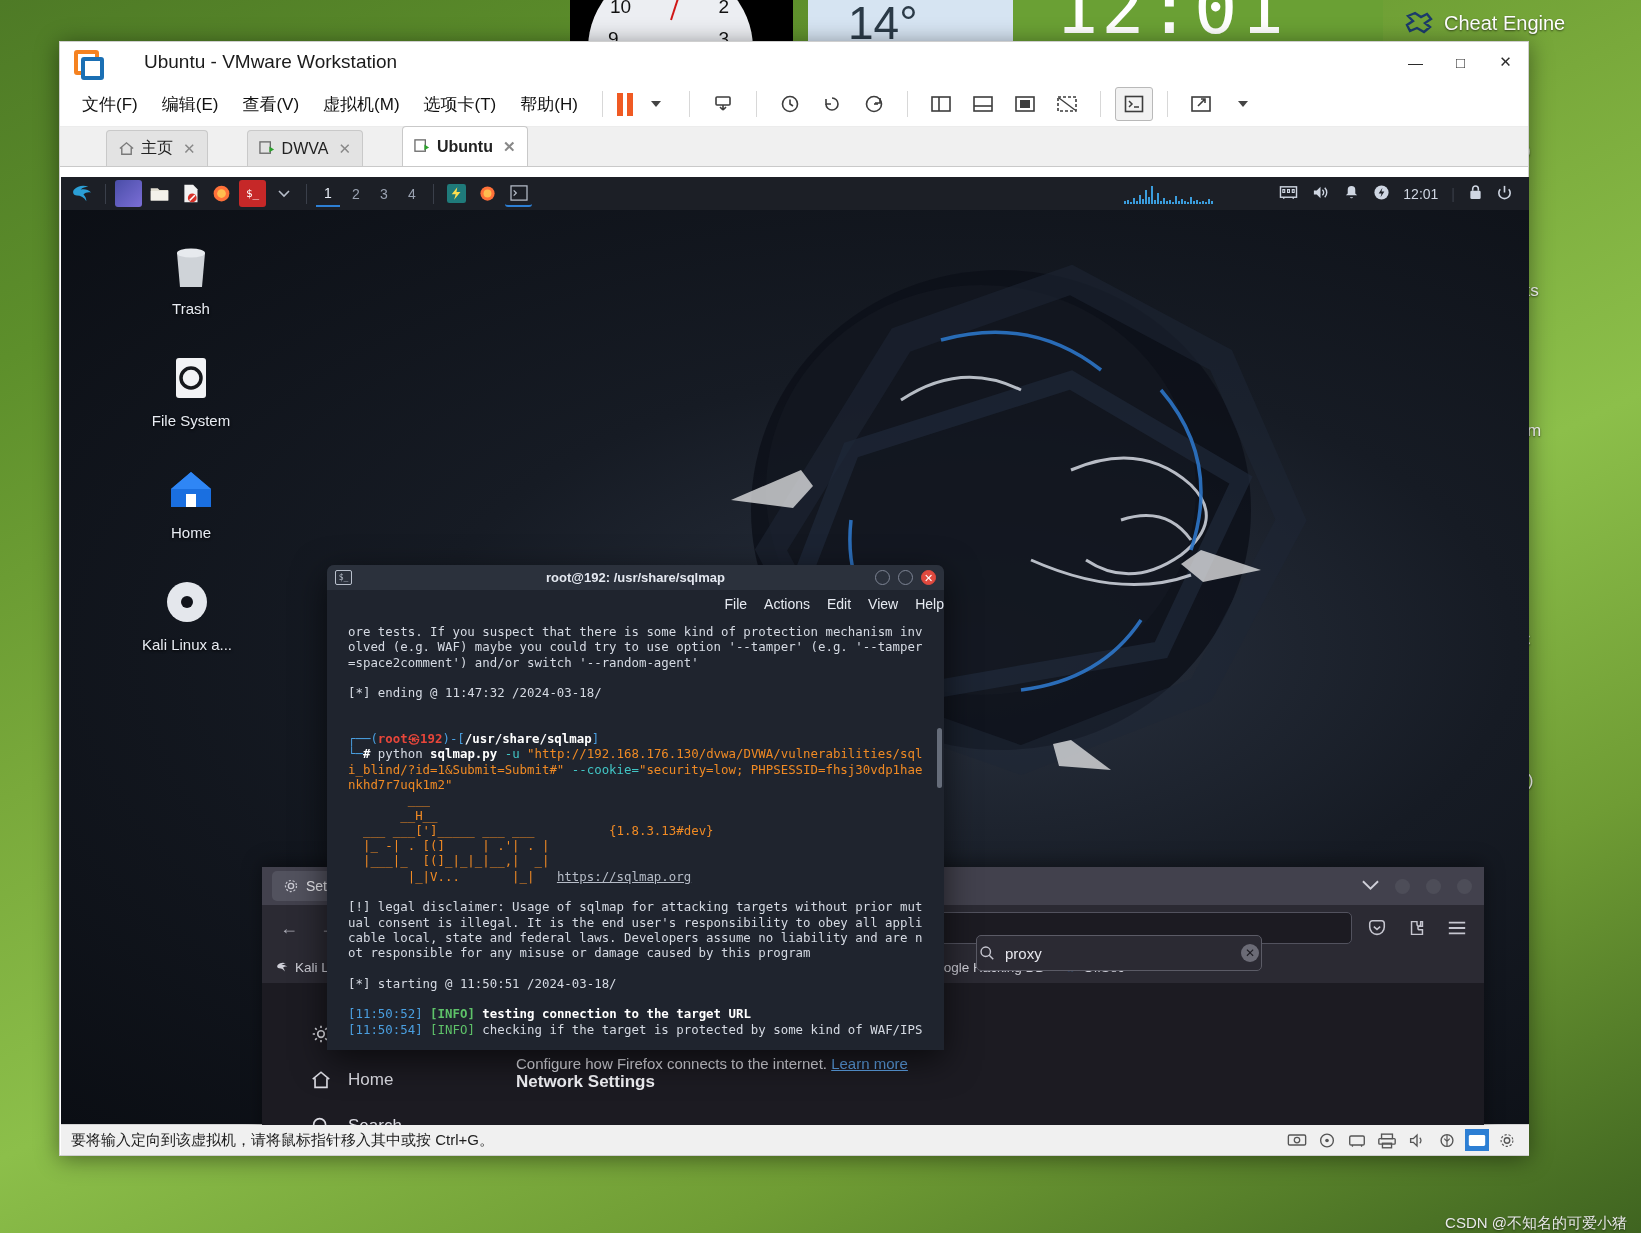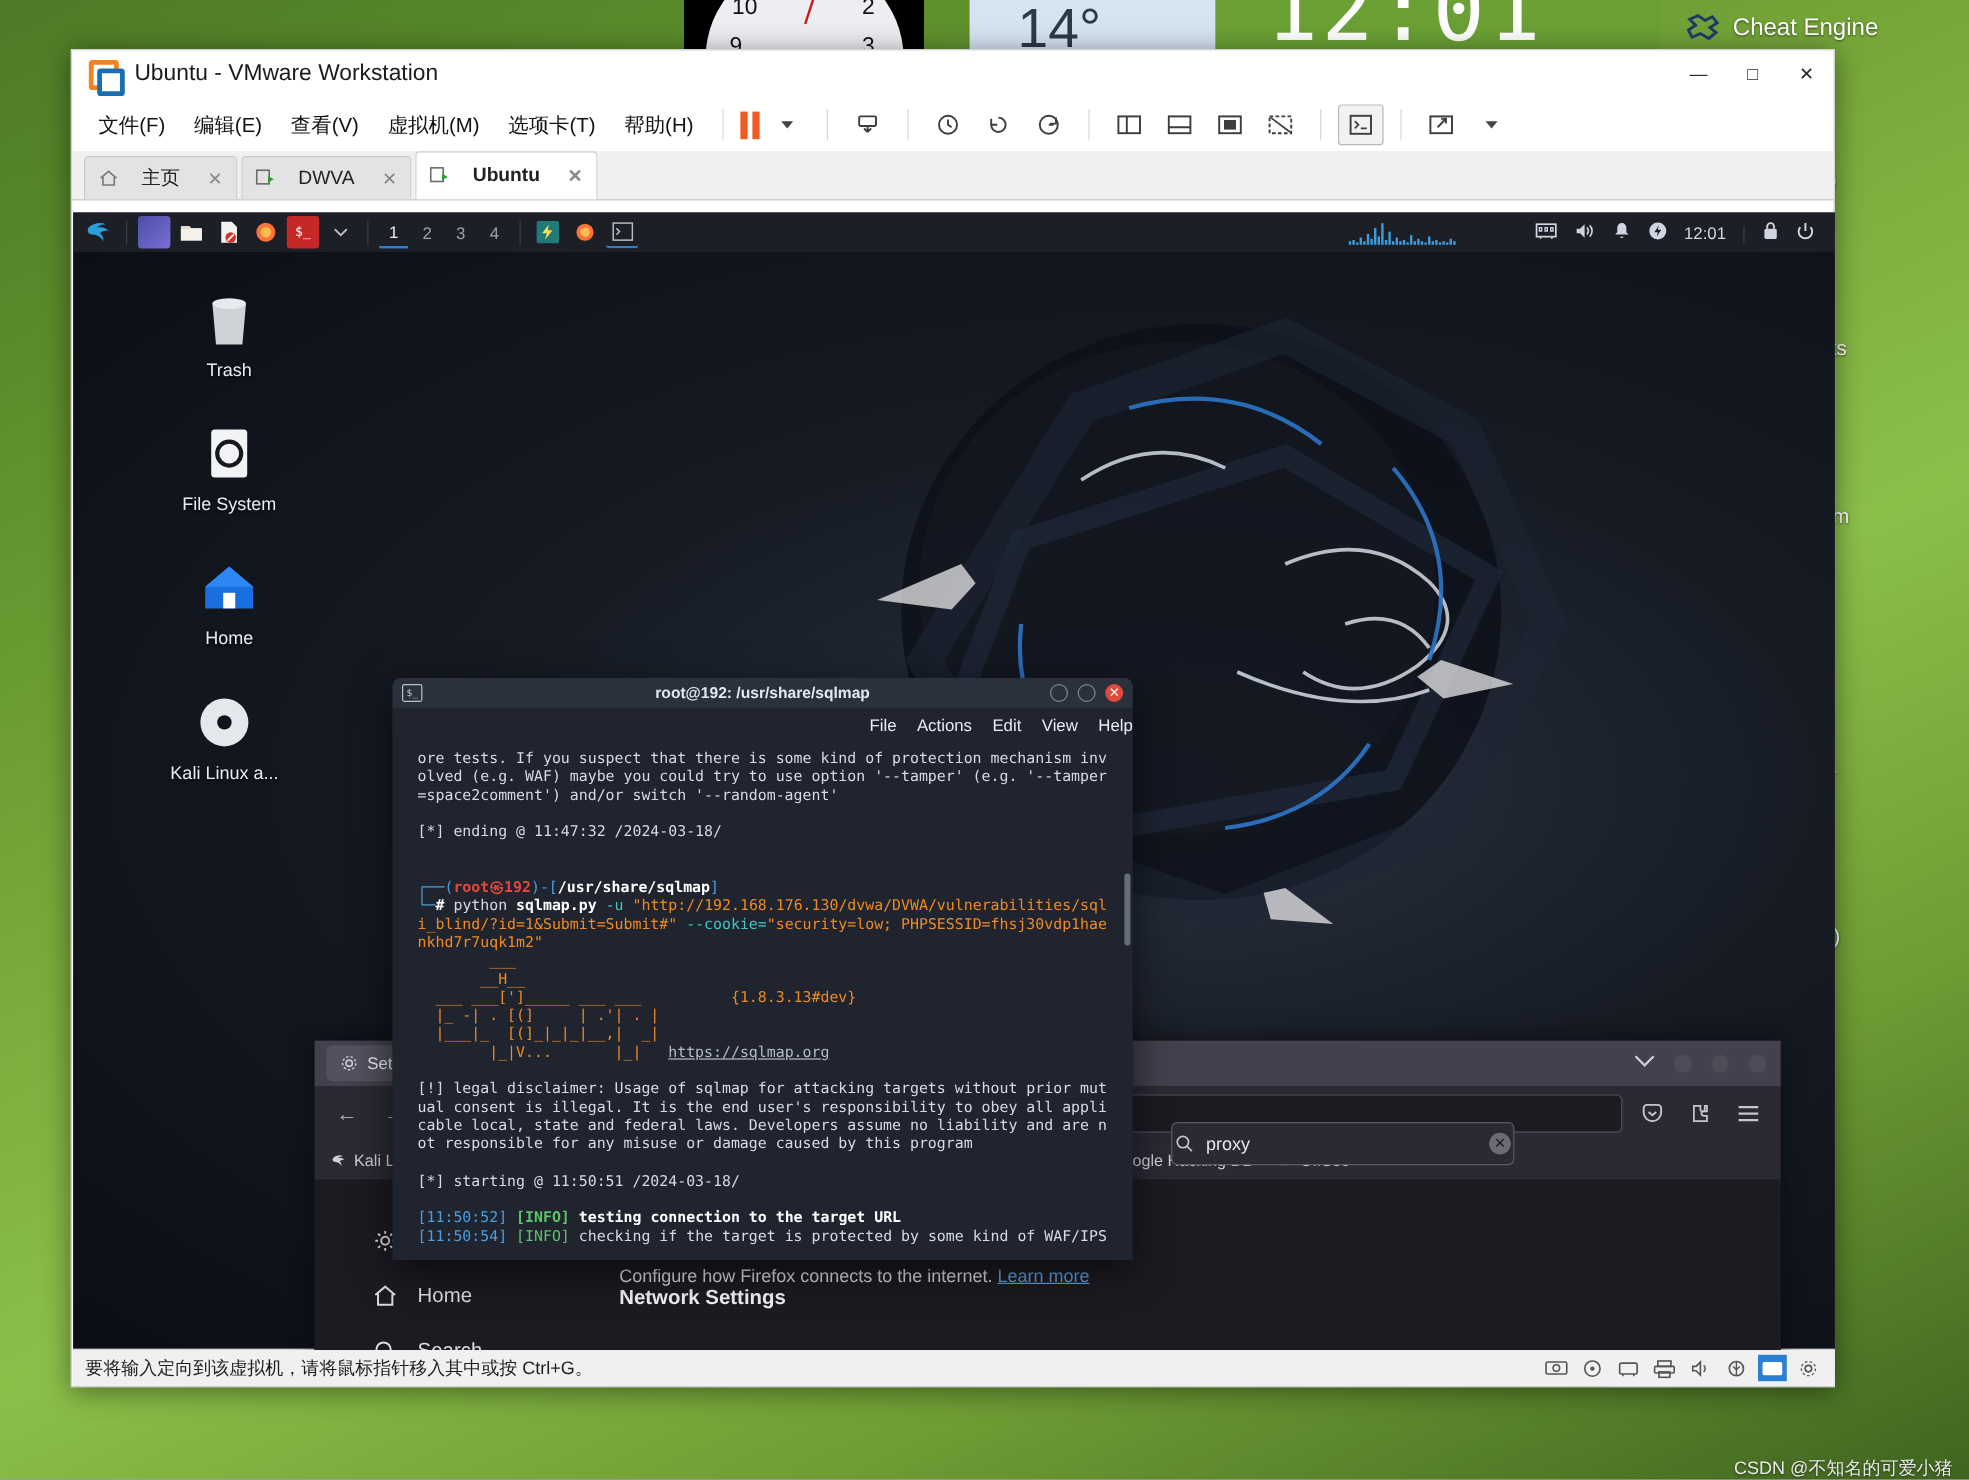--- a/index.html
+++ b/index.html
@@ -11,21 +11,21 @@
     background:linear-gradient(155deg,#4e7a26 0%,#5d8f2b 18%,#79a93b 40%,#8cbf4a 58%,#6f9c34 78%,#3f6420 100%);
     overflow:hidden; }
 
   
   .deskcol { position:absolute; right:0; top:46px; width:150px; color:#fff;
     font-size:17px; line-height:70px; text-shadow:0 1px 2px rgba(0,0,0,.6); }
   .deskcol div { white-space:nowrap; overflow:hidden; }
 
   
   .widget { position:absolute; top:0; height:46px; }
-  #clock-widget { left:570px; width:200px; background:#000; overflow:hidden; }
+  #clock-widget { left:570px; width:223px; background:#000; overflow:hidden; }
   #clock-face { position:absolute; left:18px; top:-34px; width:165px; height:165px;
      border-radius:50%; background:#eceef2; }
   #clock-face .num { position:absolute; font-size:19px; color:#111; }
   #clock-hand { position:absolute; left:82px; top:-6px; width:2px; height:60px;
      background:#d01717; transform:rotate(18deg); transform-origin:bottom center; }
   #weather-widget { left:808px; width:205px; background:#d6e4f2; }
   #weather-widget span { position:absolute; left:40px; top:-4px; font-size:46px; color:#2b3a47;
      font-weight:300; }
   #bigclock-widget { left:1013px; width:370px; background:#6aa034; overflow:hidden;}
   #bigclock-widget span { position:absolute; left:42px; top:-34px; font-size:72px; color:#fff;
@@ -37,21 +37,21 @@
   
   #vmware { position:absolute; left:59px; top:41px; width:1470px; height:1115px;
     background:#fff; box-shadow:0 3px 22px rgba(0,0,0,.45); border:1px solid #cfcfcf; }
 
   
   #vm-title { height:40px; display:flex; align-items:center; padding-left:14px; gap:13px; }
   #vm-logo { width:25px; height:25px; position:relative; }
   #vm-logo:before{content:"";position:absolute;inset:0;border:4px solid #f58220;border-radius:3px;}
   #vm-logo:after{content:"";position:absolute;left:7px;top:7px;width:15px;height:15px;
      border:4px solid #1a6fb4;border-radius:3px;background:#fff;}
-  #vm-title-text { font-size:19px; color:#1b1b1b; }
+  #vm-title-text { font-size:19px; color:#1b1b1b;margin-left:32px; }
   #vm-winbtns { margin-left:auto; display:flex; height:40px; }
   #vm-winbtns div { width:45px; height:40px; display:flex; align-items:center; justify-content:center;
      font-size:15px; color:#2b2b2b; }
 
   
   #vm-menu { height:45px; display:flex; align-items:center; padding-left:12px; gap:4px;
      border-bottom:1px solid #ececec; }
   #vm-menu .mi { font-size:17px; color:#111; padding:5px 10px; }
   #vm-menu .sep { width:1px; height:26px; background:#d8d8d8; margin:0 10px; }
   .tb-ico { width:38px; height:34px; display:flex; align-items:center; justify-content:center;
@@ -60,23 +60,23 @@
   #tb-play { display:flex; align-items:center; gap:2px; }
   #tb-play .pausebars { display:flex; gap:4px; }
   #tb-play .pausebars i { display:block; width:6px; height:23px; background:#f05a23; }
   .caret { width:0;height:0;border-left:5px solid transparent;border-right:5px solid transparent;
      border-top:6px solid #444; }
   .tb-active { border:1px solid #b9b9b9; border-radius:3px; background:#f2f2f2; }
 
   
   #vm-tabs { height:40px; background:#f0f0f0; display:flex; align-items:flex-end;
      padding-left:10px; border-bottom:1px solid #c9c9c9;}
-  .vtab { height:36px; display:flex; align-items:center; gap:19px; padding:0 11px;
+  .vtab { height:36px; display:flex; align-items:center; gap:6px; padding:0 11px;
      background:#e3e3e3; border:1px solid #c9c9c9; border-bottom:none; font-size:16px;
-     color:#222; border-radius:4px 4px 0 0; margin-right:3px;}
+     color:#222; border-radius:4px 4px 0 0; margin-right:3px;margin-left:36px;}
   .vtab.active { background:#fff; font-weight:bold; height:40px; }
   .vtab .x { color:#888; font-size:15px; margin-left:4px;}
   .tabico { width:17px;height:17px; display:inline-block; position:relative;}
 
   
   #guest { position:absolute; left:1px; top:135px; width:1468px; height:948px; overflow:hidden;
      background:#0d1017; }
 
   
   #kpanel { position:relative; height:33px; background:#1c1f26; display:flex; align-items:center;

